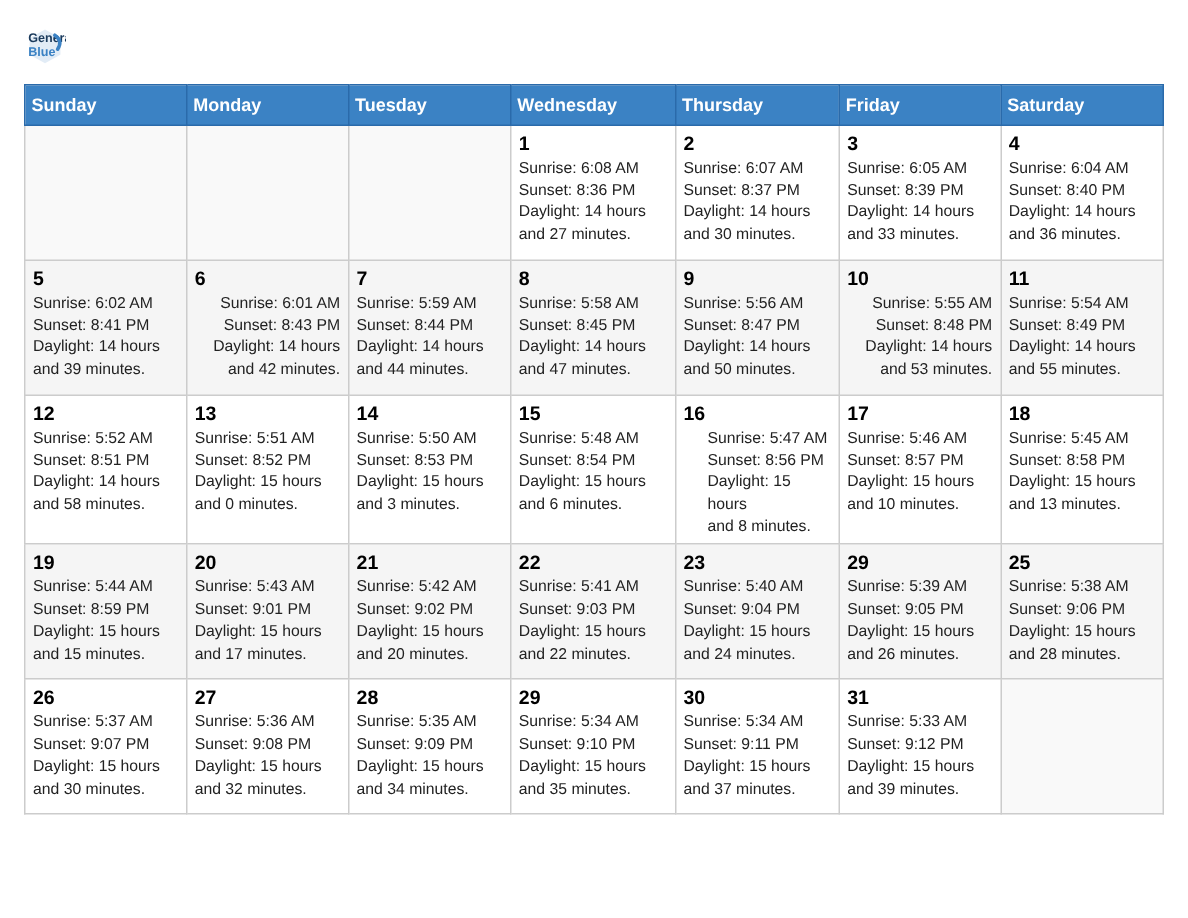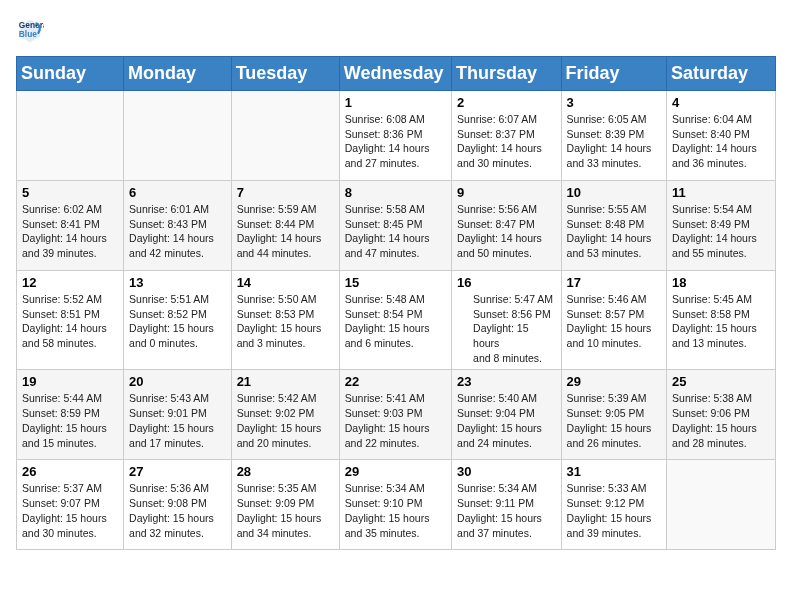--- a/index.html
+++ b/index.html
@@ -42,21 +42,21 @@
       border-collapse: collapse;
       font-size: 11px;
     }
     thead tr {
       background-color: #3b82c4;
       color: #fff;
     }
     thead th {
       padding: 6px 4px;
       text-align: left;
-      font-size: 18px;
+      font-size: 12px;
       font-weight: bold;
       border: 1px solid #2a6aaa;
     }
     tbody tr {
       vertical-align: top;
     }
     tbody td {
       border: 1px solid #ccc;
       padding: 4px 5px;
       min-height: 80px;
@@ -156,21 +156,21 @@
       <tr>
         <td>
           <div class="day-number">5</div>
           <div class="day-info" style="white-space: pre-line;">Sunrise: 6:02 AM
 Sunset: 8:41 PM
 Daylight: 14 hours
 and 39 minutes.</div>
         </td>
         <td>
           <div class="day-number">6</div>
-          <div class="day-info" style="white-space: pre-line;">Sunrise: 6:01 AM
+          <div class="day-info" style="white-space: pre-line; text-align: right;">Sunrise: 6:01 AM
 Sunset: 8:43 PM
 Daylight: 14 hours
 and 42 minutes.</div>
         </td>
         <td>
           <div class="day-number">7</div>
           <div class="day-info" style="white-space: pre-line;">Sunrise: 5:59 AM
 Sunset: 8:44 PM
 Daylight: 14 hours
 and 44 minutes.</div>
@@ -184,21 +184,21 @@
         </td>
         <td>
           <div class="day-number">9</div>
           <div class="day-info" style="white-space: pre-line;">Sunrise: 5:56 AM
 Sunset: 8:47 PM
 Daylight: 14 hours
 and 50 minutes.</div>
         </td>
         <td>
           <div class="day-number">10</div>
-          <div class="day-info" style="white-space: pre-line;">Sunrise: 5:55 AM
+          <div class="day-info" style="white-space: pre-line; text-align: right;">Sunrise: 5:55 AM
 Sunset: 8:48 PM
 Daylight: 14 hours
 and 53 minutes.</div>
         </td>
         <td>
           <div class="day-number">11</div>
           <div class="day-info" style="white-space: pre-line;">Sunrise: 5:54 AM
 Sunset: 8:49 PM
 Daylight: 14 hours
 and 55 minutes.</div>

